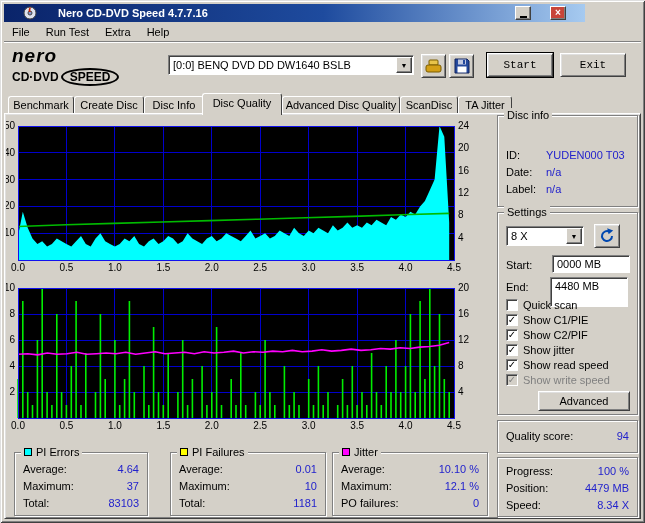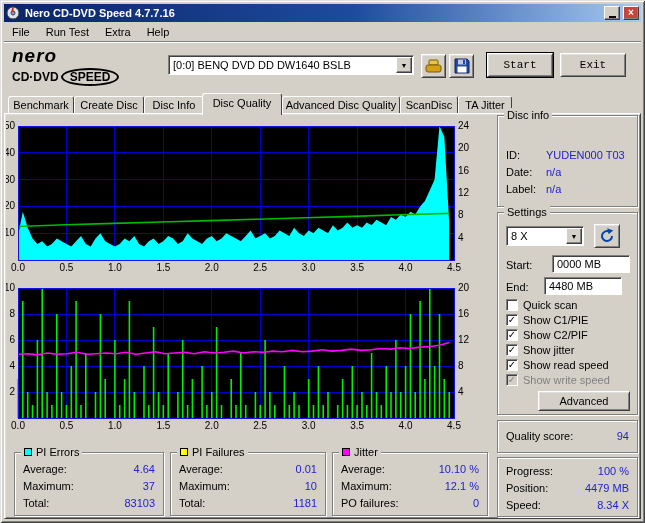--- a/index.html
+++ b/index.html
@@ -5,23 +5,23 @@
   *{box-sizing:border-box;margin:0;padding:0;}
   html,body{width:645px;height:523px;overflow:hidden;background:#808080;}
   .window{
     position:relative;width:645px;height:523px;background:#d4d0c8;color:#000;
     font-family:"Liberation Sans","DejaVu Sans",sans-serif;font-size:11px;
     box-shadow:inset 1px 1px 0 #dfdfdf, inset -1px -1px 0 #404040,
                inset 2px 2px 0 #ffffff, inset -2px -2px 0 #808080;
     overflow:hidden;
   }
   
-  .titlebar{position:absolute;left:4px;top:4px;width:637px;height:18px;
+  .titlebar{position:absolute;left:4px;top:4px;width:581px;height:18px;
     background:linear-gradient(90deg,#0a246a 0%,#1e4b9e 55%,#a6caf0 100%);
-    display:flex;align-items:center;padding:0 2px;gap:3px;}
+    display:flex;align-items:center;padding:0 19px;gap:19px;}
   .title-text{color:#fff;font-weight:bold;flex:1;white-space:nowrap;padding-left:2px;}
   .tb-btn{width:16px;height:14px;background:#d4d0c8;border:1px solid;
     border-color:#fff #404040 #404040 #fff;box-shadow:inset -1px -1px 0 #808080;
     display:flex;align-items:center;justify-content:center;font-weight:bold;font-size:10px;line-height:1;cursor:default;}
   .tb-btn.close{background:#c8453a;color:#fff;}
   .min-glyph{display:block;width:7px;height:2px;background:#000;margin-top:7px;}
   
   .menubar{position:absolute;left:4px;top:23px;width:637px;height:18px;display:flex;align-items:center;}
   .menu-item{padding:2px 8px;cursor:default;}
   .menu-sep{position:absolute;left:4px;top:41px;width:637px;height:2px;border-top:1px solid #808080;border-bottom:1px solid #fff;}
@@ -337,21 +337,21 @@
       <span style="display:flex;">
         <svg width="18" height="18" viewBox="0 0 18 18">
             <path d="M14 9 A5 5 0 1 1 11.5 4.7" fill="none" stroke="#0048b0" stroke-width="2"></path>
             <polygon points="9.2,1.2 15.2,3.6 10.6,7.2" fill="#0048b0"></polygon>
           </svg>
       </span>
     </div>
     <span class="slabel" style="top:46px;">Start:</span>
     <div class="edit" style="left:54px;top:42px;width:78px;height:18px;">0000 MB</div>
     <span class="slabel" style="top:68px;">End:</span>
-    <div class="edit" style="left:46px;top:64px;width:78px;height:18px;">4480 MB</div>
+    <div class="edit" style="left:52px;top:64px;width:78px;height:30px;">4480 MB</div>
     <div id="checkbox-list">
         <div class="cbrow">
           <span class="cbbox"></span>
           <span class="cblabel">Quick scan</span>
         </div>
         <div class="cbrow">
           <span class="cbbox">✓</span>
           <span class="cblabel">Show C1/PIE</span>
         </div>
         <div class="cbrow">
@@ -389,21 +389,21 @@
     <div class="row" style="top:24px;">
         <span class="lbl">Position:</span>
         <span class="val">4479 MB</span>
       </div>
     <div class="row" style="top:41px;">
         <span class="lbl">Speed:</span>
         <span class="val">8.34 X</span>
       </div>
   </div>
 
-  <div class="groupbox" style="left:14px;top:452px;width:150px;height:64px;">
+  <div class="groupbox" style="left:14px;top:452px;width:134px;height:64px;">
     <span class="gb-title">
         <i class="sq" style="background: rgb(0, 255, 255);"></i>
         <span>PI Errors</span>
       </span>
     <div class="row" style="top:10px;">
         <span class="lbl">Average:</span>
         <span class="val">4.64</span>
       </div>
     <div class="row" style="top:27px;">
         <span class="lbl">Maximum:</span>

